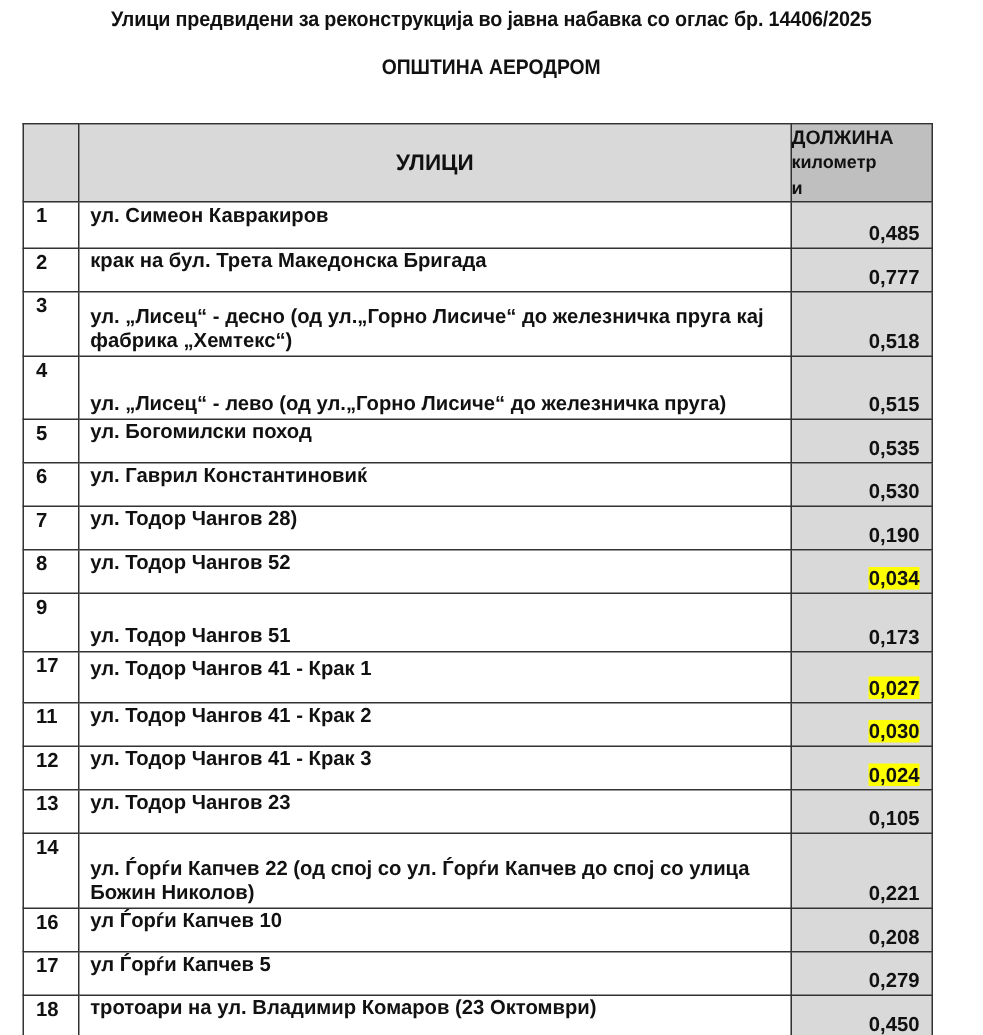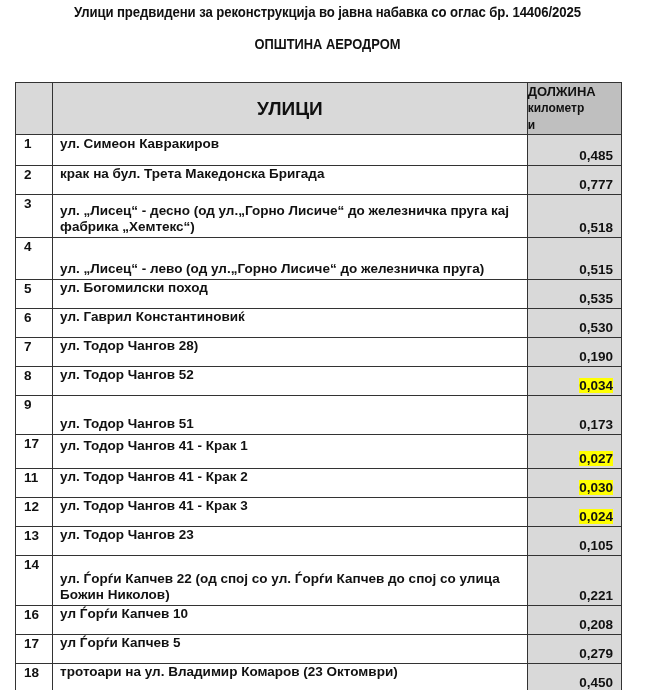--- a/index.html
+++ b/index.html
@@ -63,21 +63,21 @@
       line-height: 17px;
       text-align: left;
       vertical-align: middle;
     }
     .tbl thead th.col-len .sub {
       font-size: 12px;
     }
     .tbl thead th.col-name {
       text-align: center;
       vertical-align: middle;
-      font-size: 19px;
+      font-size: 15px;
     }
     .col-num { width: 37px; }
     .col-name { width: 473px; }
     .col-len { width: 94px; }
     .tbl tbody td.num {
       vertical-align: top;
       padding: 1px 0 0 8px;
       font-size: 13.5px;
     }
     .tbl tbody td.name {

